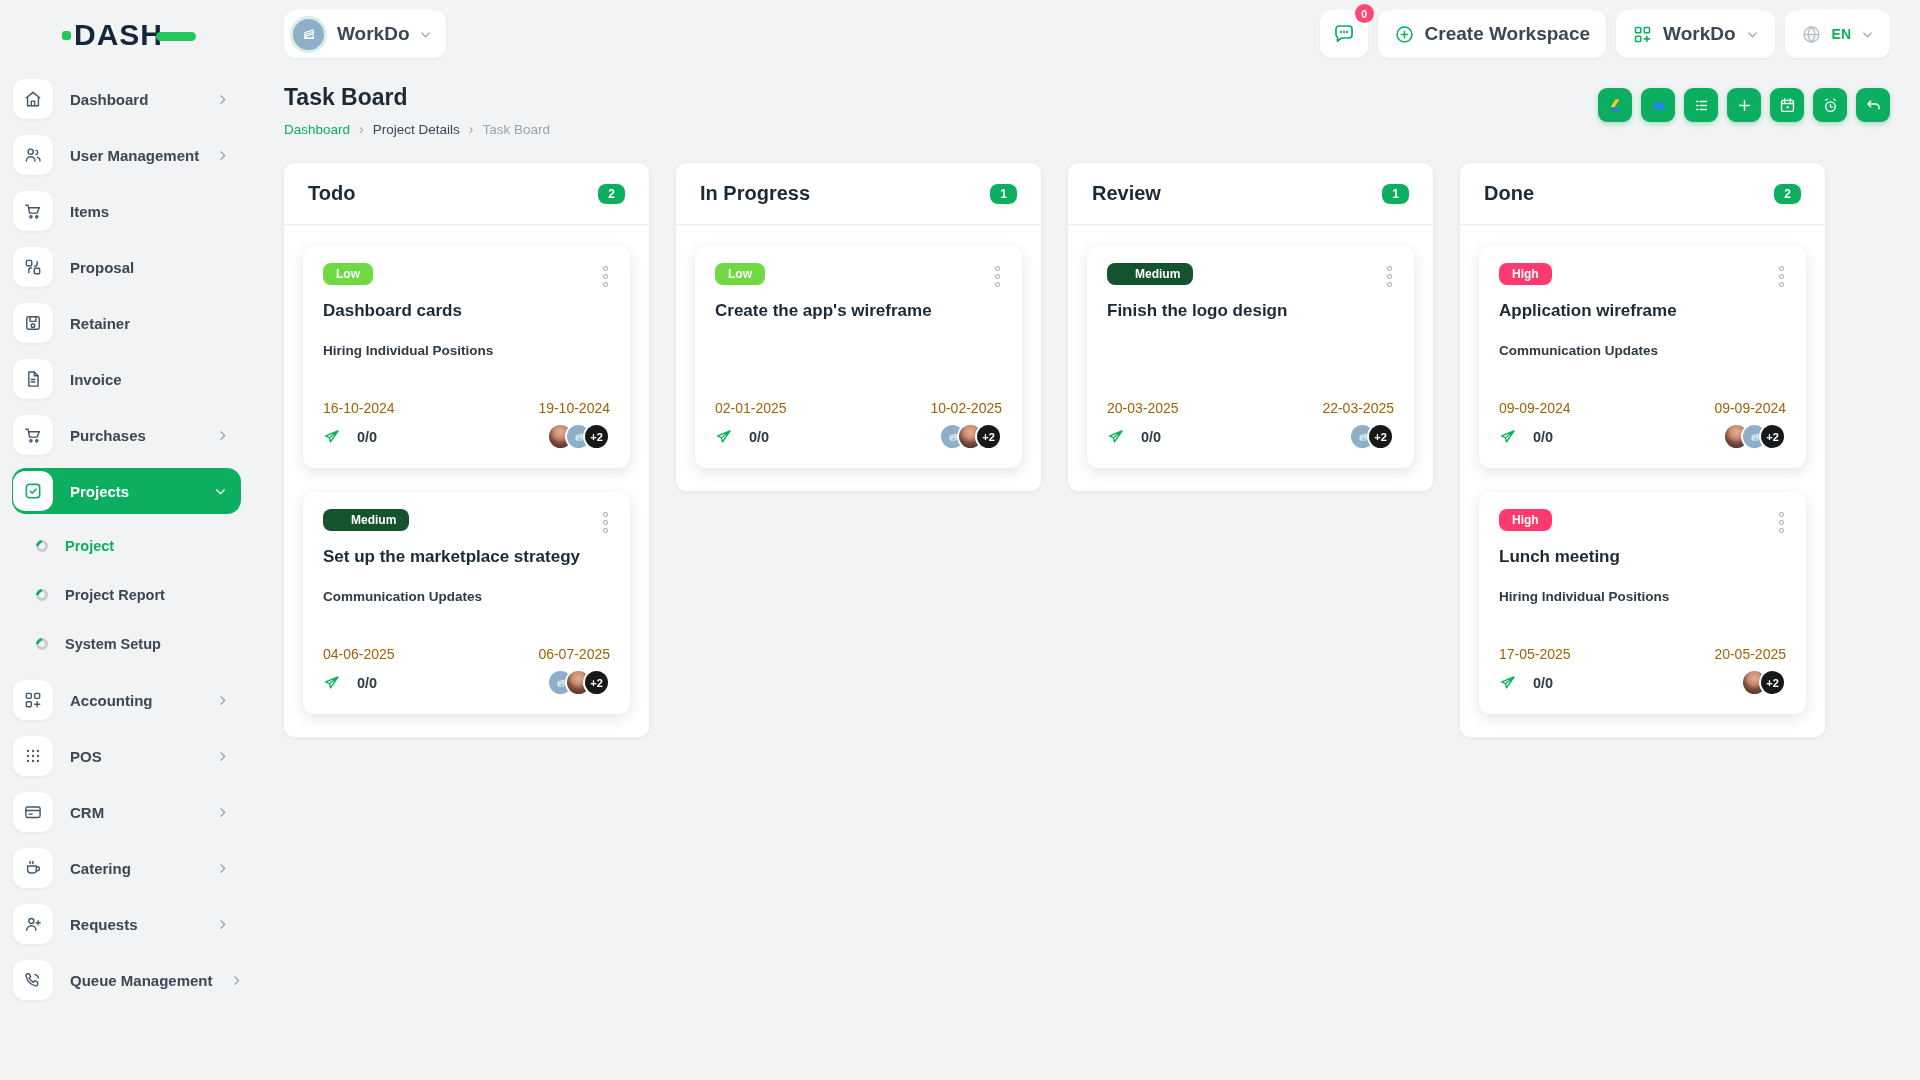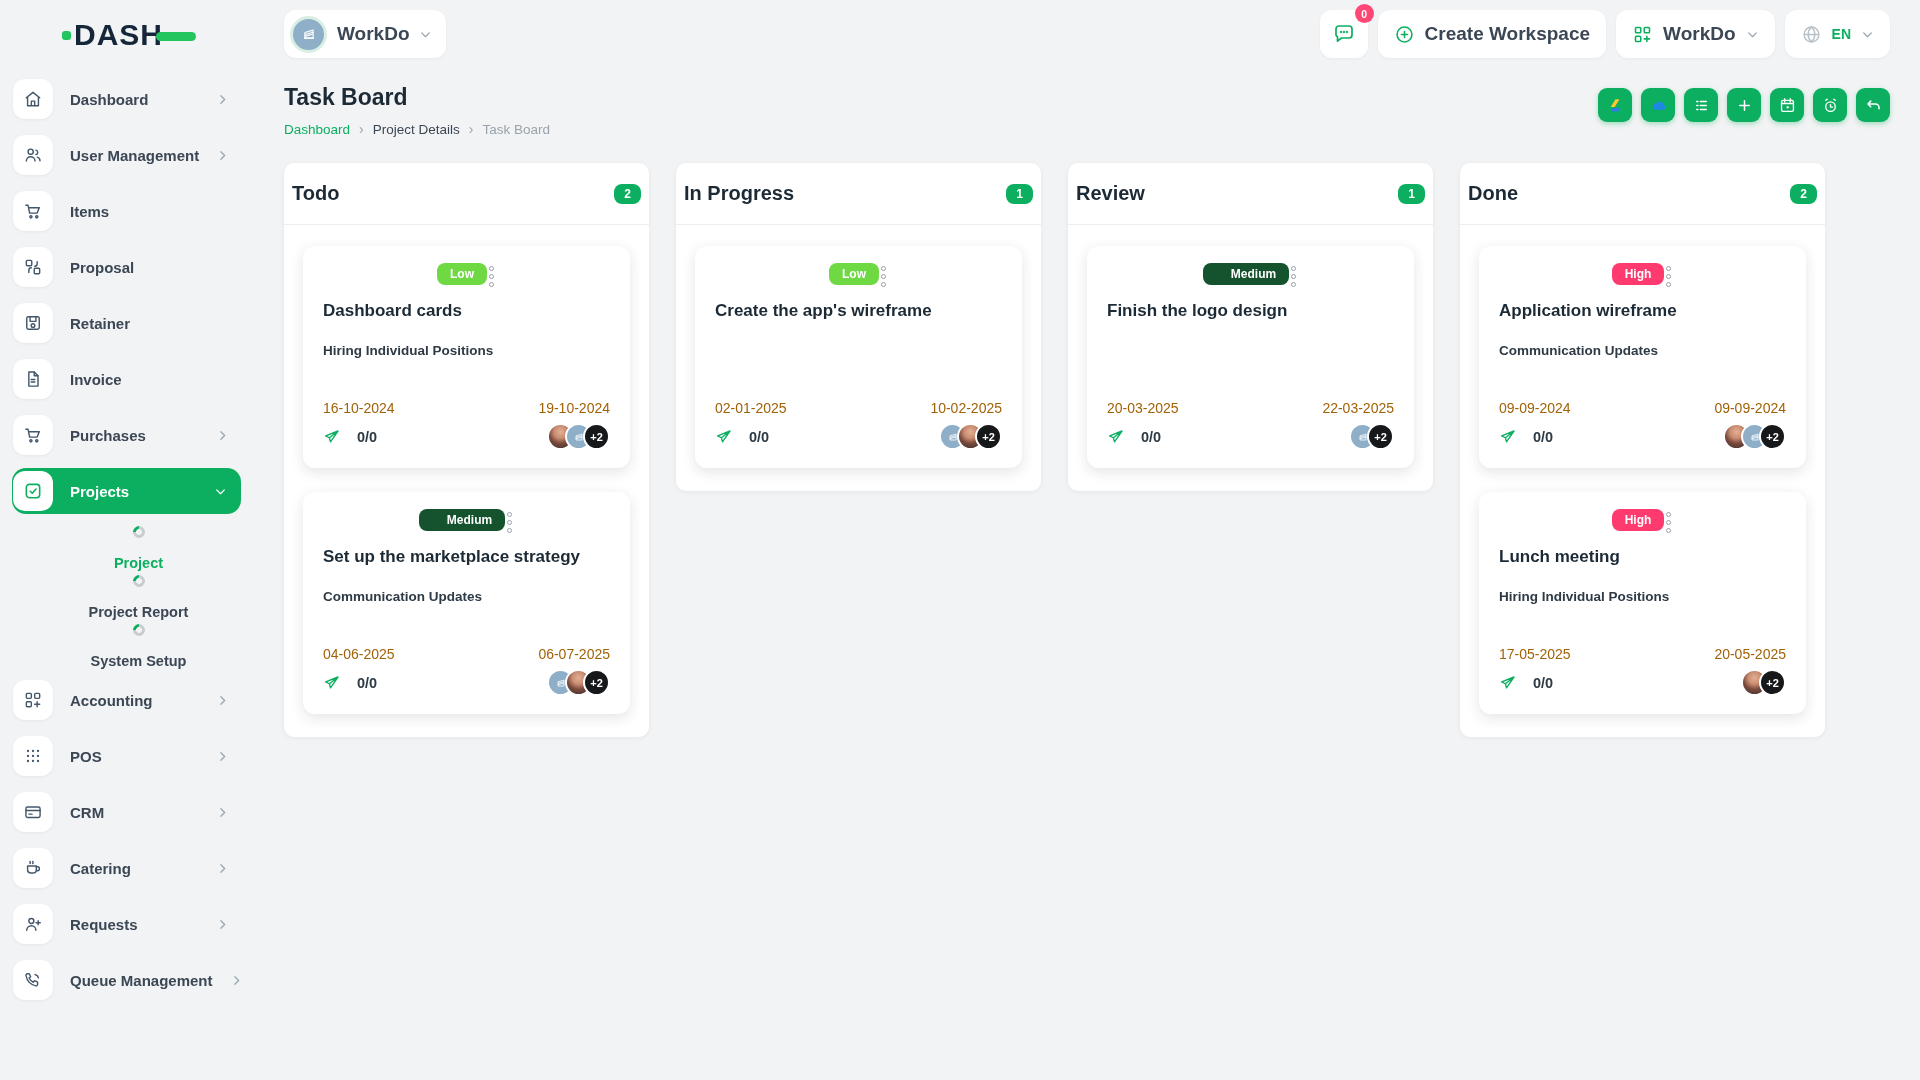--- a/index.html
+++ b/index.html
@@ -29,21 +29,21 @@
   }
   .icon-tile svg { width:20px; height:20px; }
   .menu-label { font-size:15px; font-weight:600; color:#3b4754; white-space:nowrap; }
   .menu-chevron { margin-left:auto; color:#9aa6b0; display:flex; }
   .menu-chevron svg { width:13px; height:13px; }
   .menu-item.active { background:#0caf60; padding-right:14px; }
   .menu-item.active .menu-label { color:#fff; }
   .menu-item.active .menu-chevron { color:#fff; }
   .menu-item.active .icon-tile { color:#0caf60; box-shadow:none; }
   .submenu { padding:2px 0 4px 0; }
-  .submenu-item { display:flex; align-items:center; gap:17px; height:40px; margin-bottom:9px; padding-left:24px; cursor:pointer;flex-direction:column; }
+  .submenu-item { display:flex; align-items:center; gap:17px; height:40px; margin-bottom:9px; padding-left:24px; cursor:pointer; }
   .ring { width:12px; height:12px; border-radius:50%; border:3px solid #c7ccd1; border-top-color:#0caf60; transform:rotate(-45deg); flex-shrink:0; }
   .submenu-label { font-size:14.5px; font-weight:600; color:#3b4754; }
   .submenu-item.active .submenu-label { color:#0caf60; }
   
   .main { flex:1; padding:10px 30px 0 31px; }
   .topbar { display:flex; justify-content:space-between; align-items:center; }
   .pill {
     background:#fff; border-radius:12px; height:48px; display:flex; align-items:center;
     gap:10px; padding:0 16px; box-shadow:0 1px 3px rgba(20,30,40,.05); cursor:pointer;
   }
@@ -69,27 +69,27 @@
   .bc-mid { color:#3b4754; cursor:pointer; }
   .bc-sep { color:#9aa3ab; font-size:14px; }
   .bc-cur { color:#9aa3ab; }
   .toolbar { display:flex; gap:9px; margin-top:4px; }
   .tool-btn { width:34px; height:34px; border:none; border-radius:9px; background:#0caf60; cursor:pointer;
     display:flex; align-items:center; justify-content:center; box-shadow:0 2px 5px rgba(12,175,96,.35); }
   .tool-btn svg { width:19px; height:19px; color:#fff; }
   
   .board { display:flex; gap:27px; margin-top:26px; align-items:flex-start; }
   .column { width:365px; background:#fff; border-radius:10px; box-shadow:0 1px 5px rgba(21,30,40,.06); }
-  .col-head { display:flex; justify-content:space-between; align-items:center; padding:19px 8px; border-bottom:1px solid #edeef0; }
+  .col-head { display:flex; justify-content:space-between; align-items:center; padding:19px 24px; border-bottom:1px solid #edeef0; }
   .col-title { font-size:20px; font-weight:700; color:#1c2a36; }
   .col-count { background:#0caf60; color:#fff; font-size:12px; font-weight:700; padding:3px 10px; border-radius:8px; }
   .col-body { padding:21px 19px 23px; }
   .card { background:#fff; border-radius:12px; box-shadow:0 4px 14px rgba(21,30,40,.12); padding:17px 20px 18px; cursor:pointer; }
   .card + .card { margin-top:24px; }
-  .card-top { display:flex; justify-content:center; align-items:flex-start; }
+  .card-top { display:flex; justify-content:space-between; align-items:flex-start; }
   .prio { color:#fff; font-size:12px; font-weight:600; padding:4px 13px; border-radius:8px; }
   .p-low { background:#6fd943; } .p-medium { background:#14532d;padding-left:28px; } .p-high { background:#ff3a6e; }
   .kebab { background:none; border:none; cursor:pointer; padding:3px 2px; display:flex; flex-direction:column; gap:3px; }
   .kebab i { width:5px; height:5px; border:1.5px solid #98a1aa; border-radius:50%; display:block; }
   .card-title { font-size:17px; font-weight:700; color:#1c2a36; margin-top:11px; }
   .card-milestone { font-size:13.5px; font-weight:700; color:#2e3a45; margin-top:22px; min-height:16px; }
   .card-dates { display:flex; justify-content:space-between; font-size:14px; color:#a16207; margin-top:41px; }
   .card-foot { display:flex; justify-content:space-between; align-items:center; margin-top:7px; }
   .progress { display:flex; align-items:center; gap:16px; font-size:14.5px; font-weight:600; color:#2e3a45; }
   .progress svg { width:18px; height:18px; color:#0caf60; }

